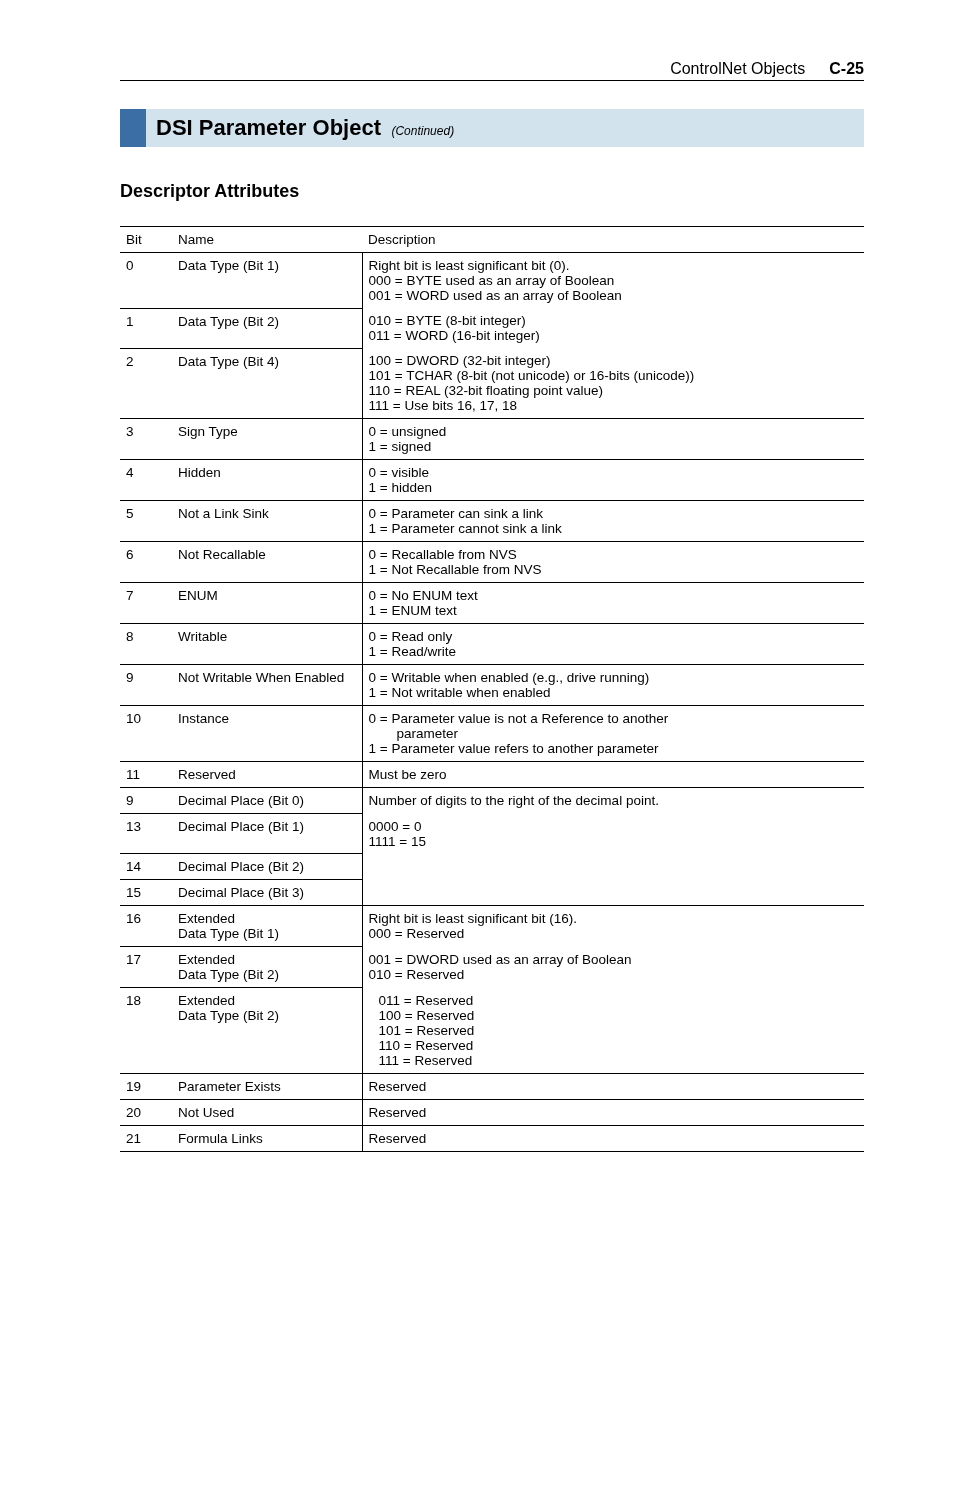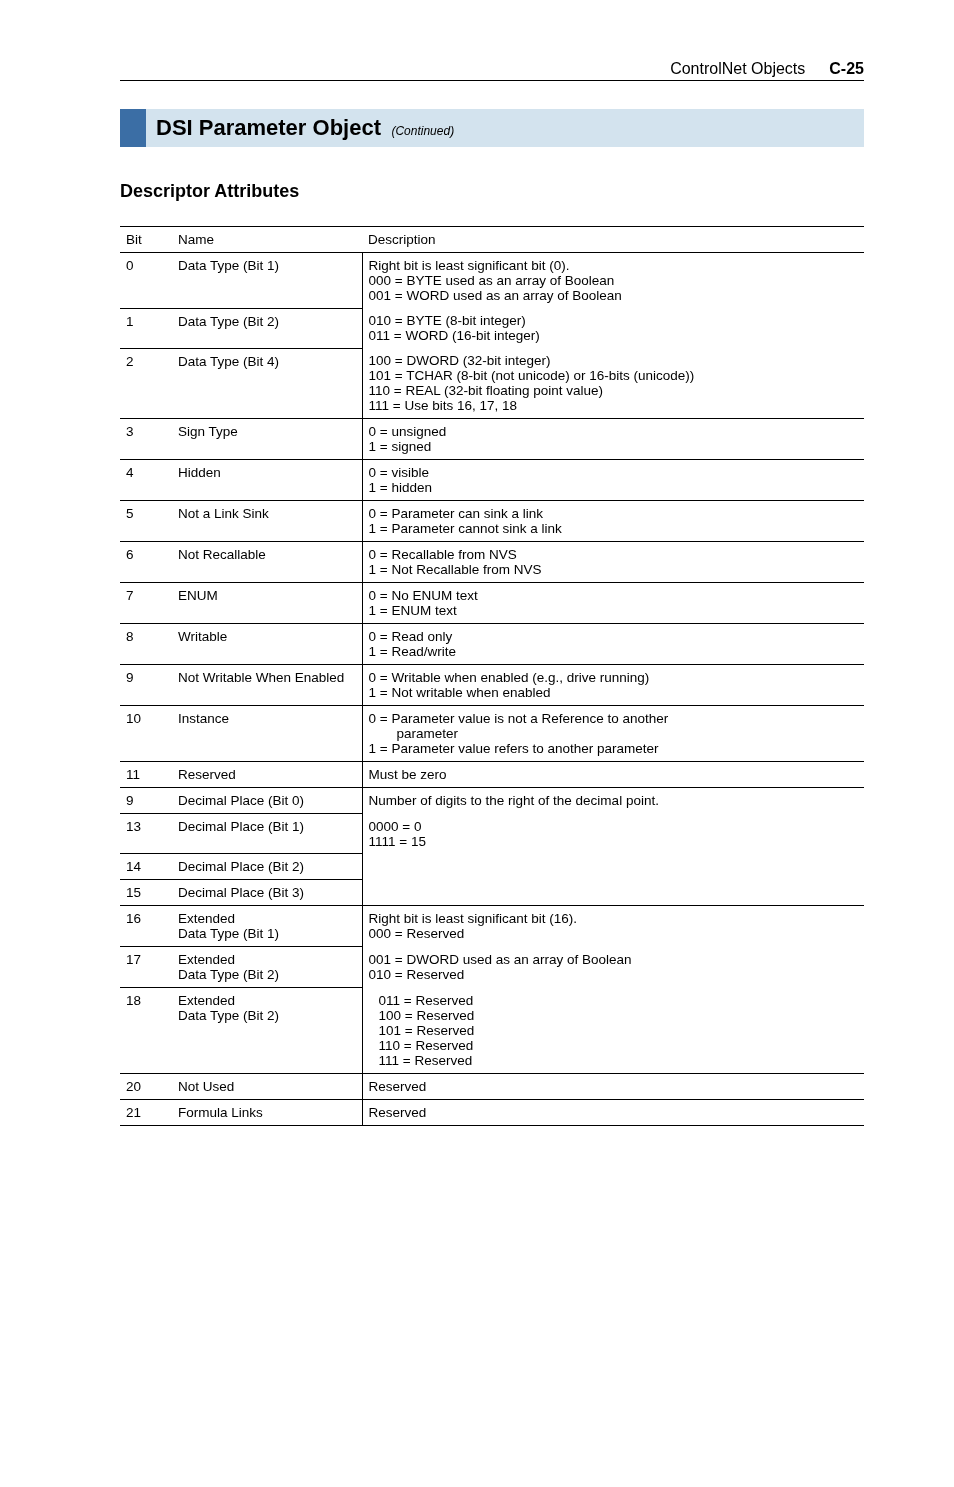--- a/index.html
+++ b/index.html
@@ -210,20 +210,25 @@
         <td class="col-bit">18</td>
         <td class="col-name desc-line">Extended
 Data Type (Bit 2)</td>
         <td class="col-desc desc-line" style="border-top: none; padding-left: 16px;">011 = Reserved
 100 = Reserved
 101 = Reserved
 110 = Reserved
 111 = Reserved</td>
       </tr>
       <tr>
+        <td class="col-bit">19</td>
+        <td class="col-name desc-line">Parameter Exists</td>
+        <td class="col-desc desc-line">Reserved</td>
+      </tr>
+      <tr>
         <td class="col-bit">20</td>
         <td class="col-name desc-line">Not Used</td>
         <td class="col-desc desc-line">Reserved</td>
       </tr>
       <tr>
         <td class="col-bit">21</td>
         <td class="col-name desc-line">Formula Links</td>
         <td class="col-desc desc-line">Reserved</td>
       </tr>
     </tbody>

